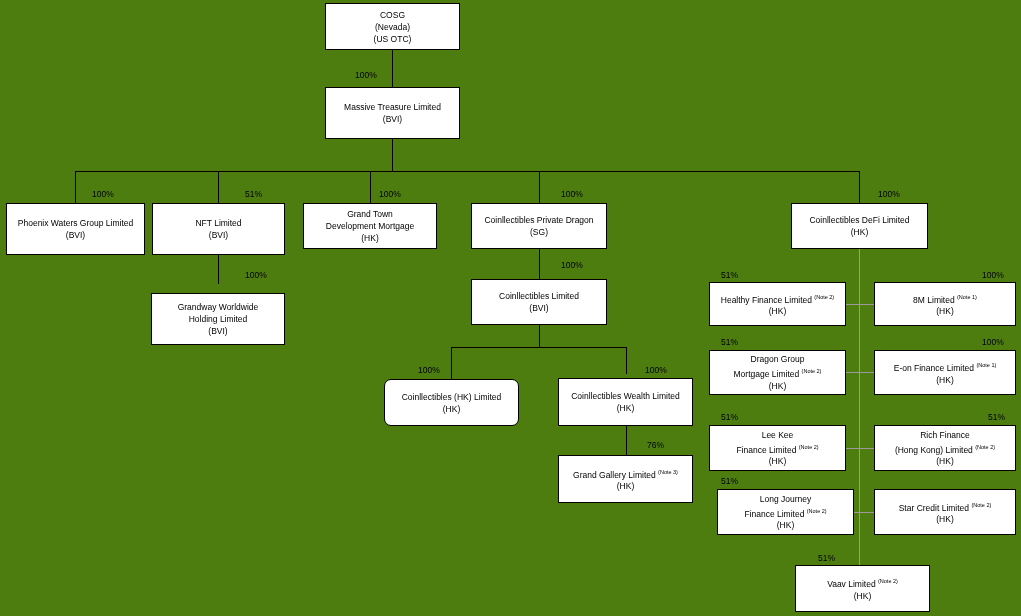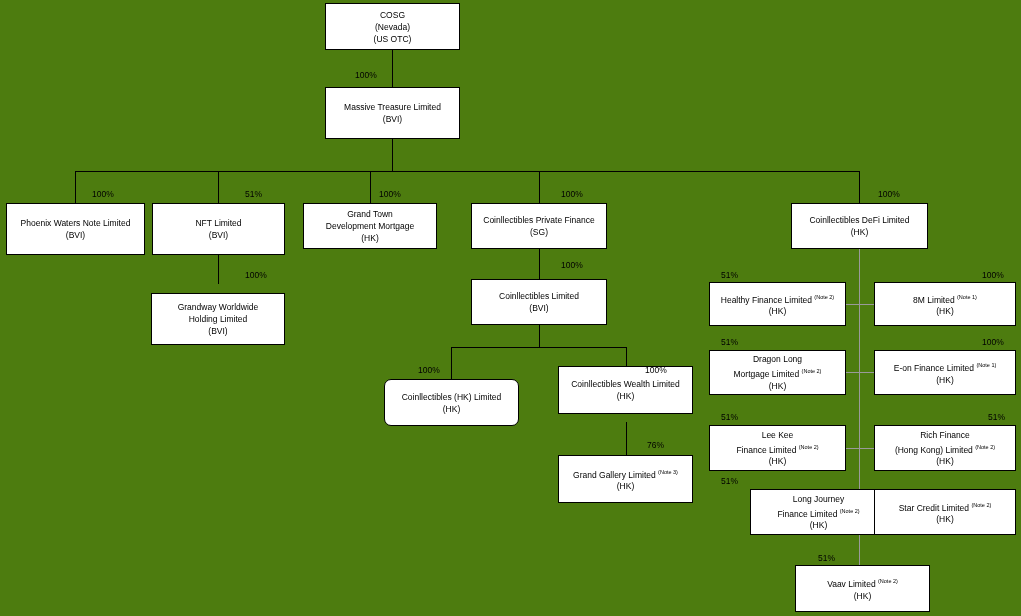--- a/index.html
+++ b/index.html
@@ -100,89 +100,89 @@
   <div class="node" style="left: 325px; top: 3px; width: 135px; height: 47px;">
       <span class="ln">COSG</span>
       <span class="ln">(Nevada)</span>
       <span class="ln">(US OTC)</span>
     </div>
   <div class="node" style="left: 325px; top: 87px; width: 135px; height: 52px;">
       <span class="ln">Massive Treasure Limited</span>
       <span class="ln">(BVI)</span>
     </div>
   <div class="node" style="left: 6px; top: 203px; width: 139px; height: 52px;">
-      <span class="ln">Phoenix Waters Note Limited</span>
+      <span class="ln">Phoenix Waters Group Limited</span>
       <span class="ln">(BVI)</span>
     </div>
   <div class="node" style="left: 152px; top: 203px; width: 133px; height: 52px;">
       <span class="ln">NFT Limited</span>
       <span class="ln">(BVI)</span>
     </div>
   <div class="node" style="left: 303px; top: 203px; width: 134px; height: 46px;">
       <span class="ln">Grand Town</span>
       <span class="ln">Development Mortgage</span>
       <span class="ln">(HK)</span>
     </div>
   <div class="node" style="left: 471px; top: 203px; width: 136px; height: 46px;">
-      <span class="ln">Coinllectibles Private Finance</span>
+      <span class="ln">Coinllectibles Private Dragon</span>
       <span class="ln">(SG)</span>
     </div>
   <div class="node" style="left: 791px; top: 203px; width: 137px; height: 46px;">
       <span class="ln">Coinllectibles DeFi Limited</span>
       <span class="ln">(HK)</span>
     </div>
   <div class="node" style="left: 151px; top: 293px; width: 134px; height: 52px;">
       <span class="ln">Grandway Worldwide</span>
       <span class="ln">Holding Limited</span>
       <span class="ln">(BVI)</span>
     </div>
   <div class="node" style="left: 471px; top: 279px; width: 136px; height: 46px;">
       <span class="ln">Coinllectibles Limited</span>
       <span class="ln">(BVI)</span>
     </div>
   <div class="node" style="left: 384px; top: 379px; width: 135px; height: 47px; border-radius: 7px;">
       <span class="ln">Coinllectibles (HK) Limited</span>
       <span class="ln">(HK)</span>
     </div>
-  <div class="node" style="left: 558px; top: 366px; width: 135px; height: 48px;">
+  <div class="node" style="left: 558px; top: 378px; width: 135px; height: 48px;">
       <span class="ln">Coinllectibles Wealth Limited</span>
       <span class="ln">(HK)</span>
     </div>
   <div class="node" style="left: 558px; top: 455px; width: 135px; height: 48px;">
       <span class="ln">Grand Gallery Limited <span class="note">(Note 3)</span></span>
       <span class="ln">(HK)</span>
     </div>
   <div class="node" style="left: 709px; top: 282px; width: 137px; height: 44px;">
       <span class="ln">Healthy Finance Limited <span class="note">(Note 2)</span></span>
       <span class="ln">(HK)</span>
     </div>
   <div class="node" style="left: 874px; top: 282px; width: 142px; height: 44px;">
       <span class="ln">8M Limited <span class="note">(Note 1)</span></span>
       <span class="ln">(HK)</span>
     </div>
   <div class="node" style="left: 709px; top: 350px; width: 137px; height: 45px;">
-      <span class="ln">Dragon Long</span>
+      <span class="ln">Dragon Group</span>
       <span class="ln">Mortgage Limited <span class="note">(Note 2)</span></span>
       <span class="ln">(HK)</span>
     </div>
   <div class="node" style="left: 874px; top: 350px; width: 142px; height: 45px;">
       <span class="ln">E-on Finance Limited <span class="note">(Note 1)</span></span>
       <span class="ln">(HK)</span>
     </div>
   <div class="node" style="left: 709px; top: 425px; width: 137px; height: 46px;">
       <span class="ln">Lee Kee</span>
       <span class="ln">Finance Limited <span class="note">(Note 2)</span></span>
       <span class="ln">(HK)</span>
     </div>
   <div class="node" style="left: 874px; top: 425px; width: 142px; height: 46px; align-items: flex-end;">
       <span class="ln">Rich Finance</span>
       <span class="ln">(Hong Kong) Limited <span class="note">(Note 2)</span></span>
       <span class="ln">(HK)</span>
     </div>
-  <div class="node" style="left: 750px; top: 489px; width: 137px; height: 46px;">
+  <div class="node" style="left: 717px; top: 489px; width: 137px; height: 46px;">
       <span class="ln">Long Journey</span>
       <span class="ln">Finance Limited <span class="note">(Note 2)</span></span>
       <span class="ln">(HK)</span>
     </div>
   <div class="node" style="left: 874px; top: 489px; width: 142px; height: 46px;">
       <span class="ln">Star Credit Limited <span class="note">(Note 2)</span></span>
       <span class="ln">(HK)</span>
     </div>
   <div class="node" style="left: 795px; top: 565px; width: 135px; height: 47px;">
       <span class="ln">Vaav Limited <span class="note">(Note 2)</span></span>

